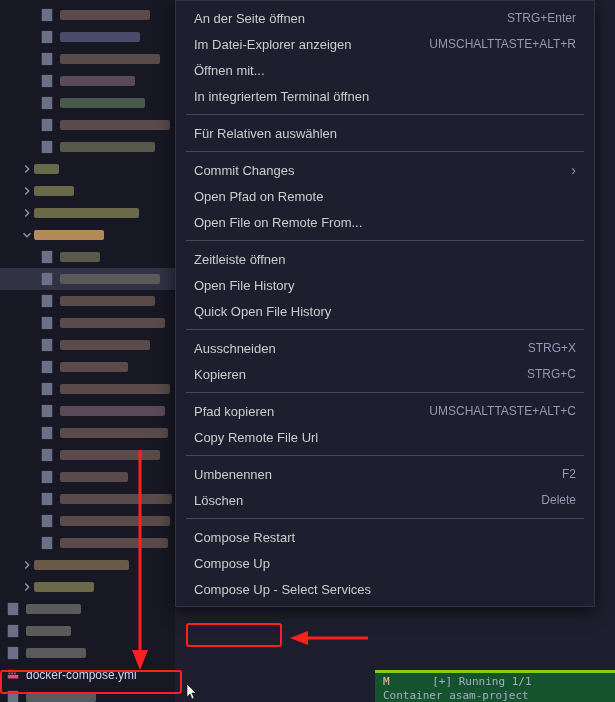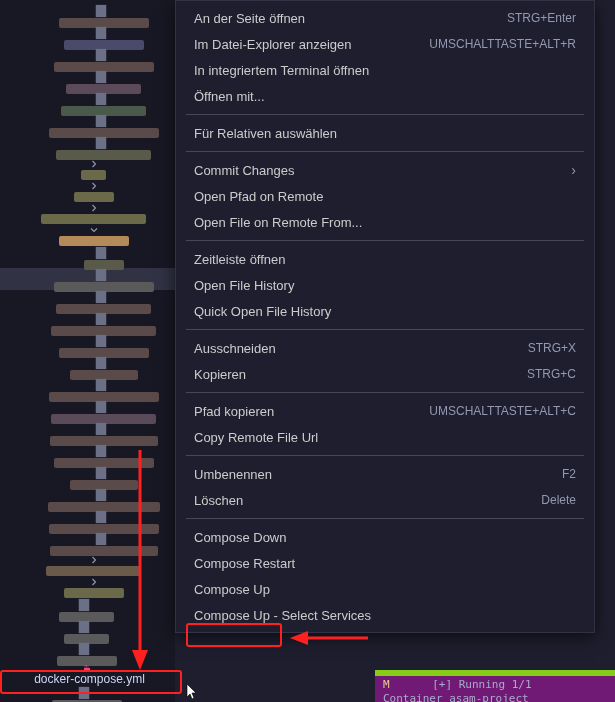--- a/index.html
+++ b/index.html
@@ -19,21 +19,20 @@
   background: #181825;
   padding: 4px 0;
   overflow: hidden;
 }
 .tree-item {
   display: flex;
   align-items: center;
   height: 22px;
   padding: 0 8px;
   cursor: pointer;
-  flex-direction: column;
 }
 .tree-item.selected { background: #313244; }
 .file-icon {
   width: 14px;
   height: 14px;
   margin-right: 6px;
   flex-shrink: 0;
 }
 .blur-label {
   height: 10px;
@@ -81,27 +80,27 @@
 .arrow-svg {
   position: absolute;
   pointer-events: none;
 }
 .terminal-bar {
   position: absolute;
   bottom: 0;
   left: 375px;
   right: 0;
   height: 32px;
-  background: #701a75;
+  background: #14532d;
   color: #a6adc8;
   font-family: "Consolas", monospace;
   font-size: 11px;
   padding: 2px 8px;
   line-height: 14px;
-  border-top: 6px solid #84cc16;
+  border-top: 3px solid #84cc16;
 }
 .terminal-m {
   color: #e5c890;
   margin-right: 36px;
 }
 .cursor-icon {
   position: absolute;
   left: 186px;
   top: 683px;
   color: #fff;
@@ -326,24 +325,24 @@
 <div class="context-menu" id="ctx-menu">
     <div class="menu-item">
       <span class="menu-label">An der Seite öffnen</span>
       <span class="menu-shortcut">STRG+Enter</span>
     </div>
     <div class="menu-item">
       <span class="menu-label">Im Datei-Explorer anzeigen</span>
       <span class="menu-shortcut">UMSCHALTTASTE+ALT+R</span>
     </div>
     <div class="menu-item">
+      <span class="menu-label">Öffnen mit...</span>
+    </div>
+    <div class="menu-item">
       <span class="menu-label">In integriertem Terminal öffnen</span>
-    </div>
-    <div class="menu-item">
-      <span class="menu-label">Öffnen mit...</span>
     </div>
     <div class="menu-sep"></div>
     <div class="menu-item">
       <span class="menu-label">Für Relativen auswählen</span>
     </div>
     <div class="menu-sep"></div>
     <div class="menu-item">
       <span class="menu-label">Commit Changes</span>
       <span class="chevron">›</span>
     </div>
@@ -383,23 +382,20 @@
     <div class="menu-sep"></div>
     <div class="menu-item">
       <span class="menu-label">Umbenennen</span>
       <span class="menu-shortcut">F2</span>
     </div>
     <div class="menu-item">
       <span class="menu-label">Löschen</span>
       <span class="menu-shortcut">Delete</span>
     </div>
     <div class="menu-sep"></div>
-    <div class="menu-item">
-      <span class="menu-label">Compose Down</span>
-    </div>
     <div class="menu-item">
       <span class="menu-label">Compose Restart</span>
     </div>
     <div class="menu-item">
       <span class="menu-label">Compose Up</span>
     </div>
     <div class="menu-item">
       <span class="menu-label">Compose Up - Select Services</span>
     </div>
   </div>

